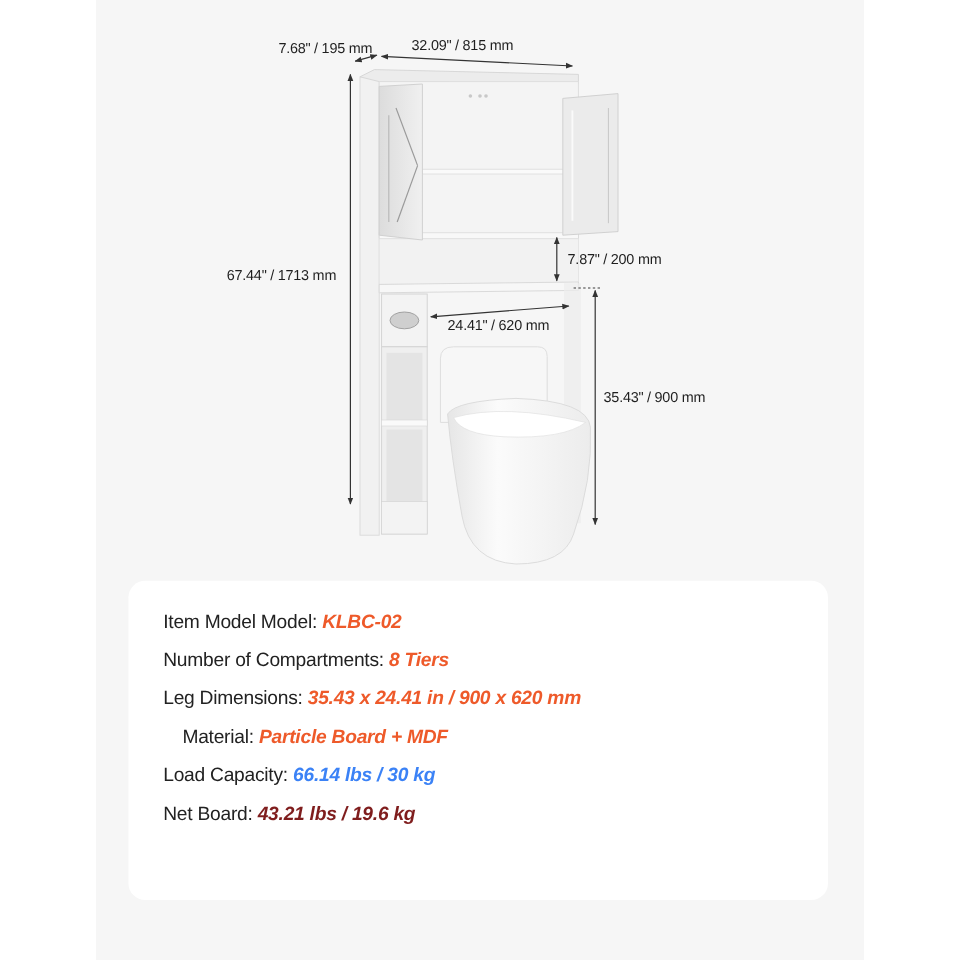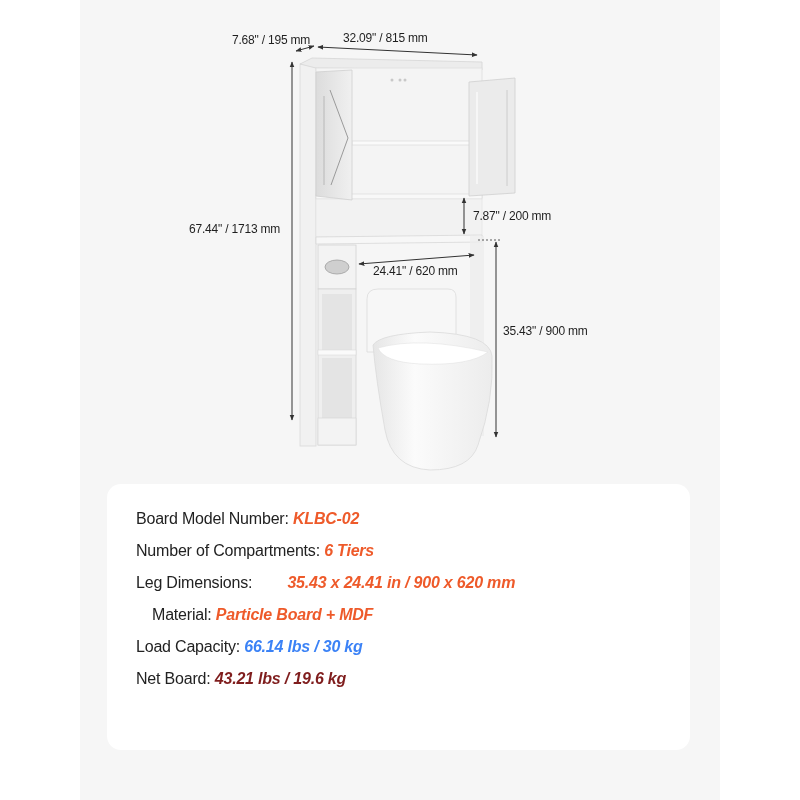--- a/index.html
+++ b/index.html
@@ -92,27 +92,27 @@
 
 <div class="dim" style="left:232px;top:33px;">7.68" / 195 mm</div>
 <div class="dim" style="left:343px;top:31px;">32.09" / 815 mm</div>
 <div class="dim" style="left:189px;top:222px;">67.44" / 1713 mm</div>
 <div class="dim" style="left:473px;top:209px;">7.87" / 200 mm</div>
 <div class="dim" style="left:373px;top:264px;">24.41" / 620 mm</div>
 <div class="dim" style="left:503px;top:324px;">35.43" / 900 mm</div>
 
 <div class="card">
   <div class="spec-row" style="top:26px;">
-    <span class="spec-label">Board Model Number: </span><span class="spec-value" style="color:#ee5a2a;">KLBC-02</span>
+    <span class="spec-label">Item Model Model: </span><span class="spec-value" style="color:#ee5a2a;">KLBC-02</span>
   </div>
   <div class="spec-row" style="top:58px;">
-    <span class="spec-label">Number of Compartments: </span><span class="spec-value" style="color:#ee5a2a;">6 Tiers</span>
+    <span class="spec-label">Number of Compartments: </span><span class="spec-value" style="color:#ee5a2a;">8 Tiers</span>
   </div>
   <div class="spec-row" style="top:90px;">
-    <span class="spec-label">Leg Dimensions: </span><span class="spec-value" style="color:#ee5a2a;margin-left:31px;">35.43 x 24.41 in / 900 x 620 mm</span>
+    <span class="spec-label">Leg Dimensions: </span><span class="spec-value" style="color:#ee5a2a;">35.43 x 24.41 in / 900 x 620 mm</span>
   </div>
   <div class="spec-row" style="top:122px;margin-left:16px;">
     <span class="spec-label">Material: </span><span class="spec-value" style="color:#ee5a2a;">Particle Board + MDF</span>
   </div>
   <div class="spec-row" style="top:154px;">
     <span class="spec-label">Load Capacity: </span><span class="spec-value" style="color:#3b82f6;">66.14 lbs / 30 kg</span>
   </div>
   <div class="spec-row" style="top:186px;">
     <span class="spec-label">Net Board: </span><span class="spec-value" style="color:#7f1d1d;">43.21 lbs / 19.6 kg</span>
   </div>

